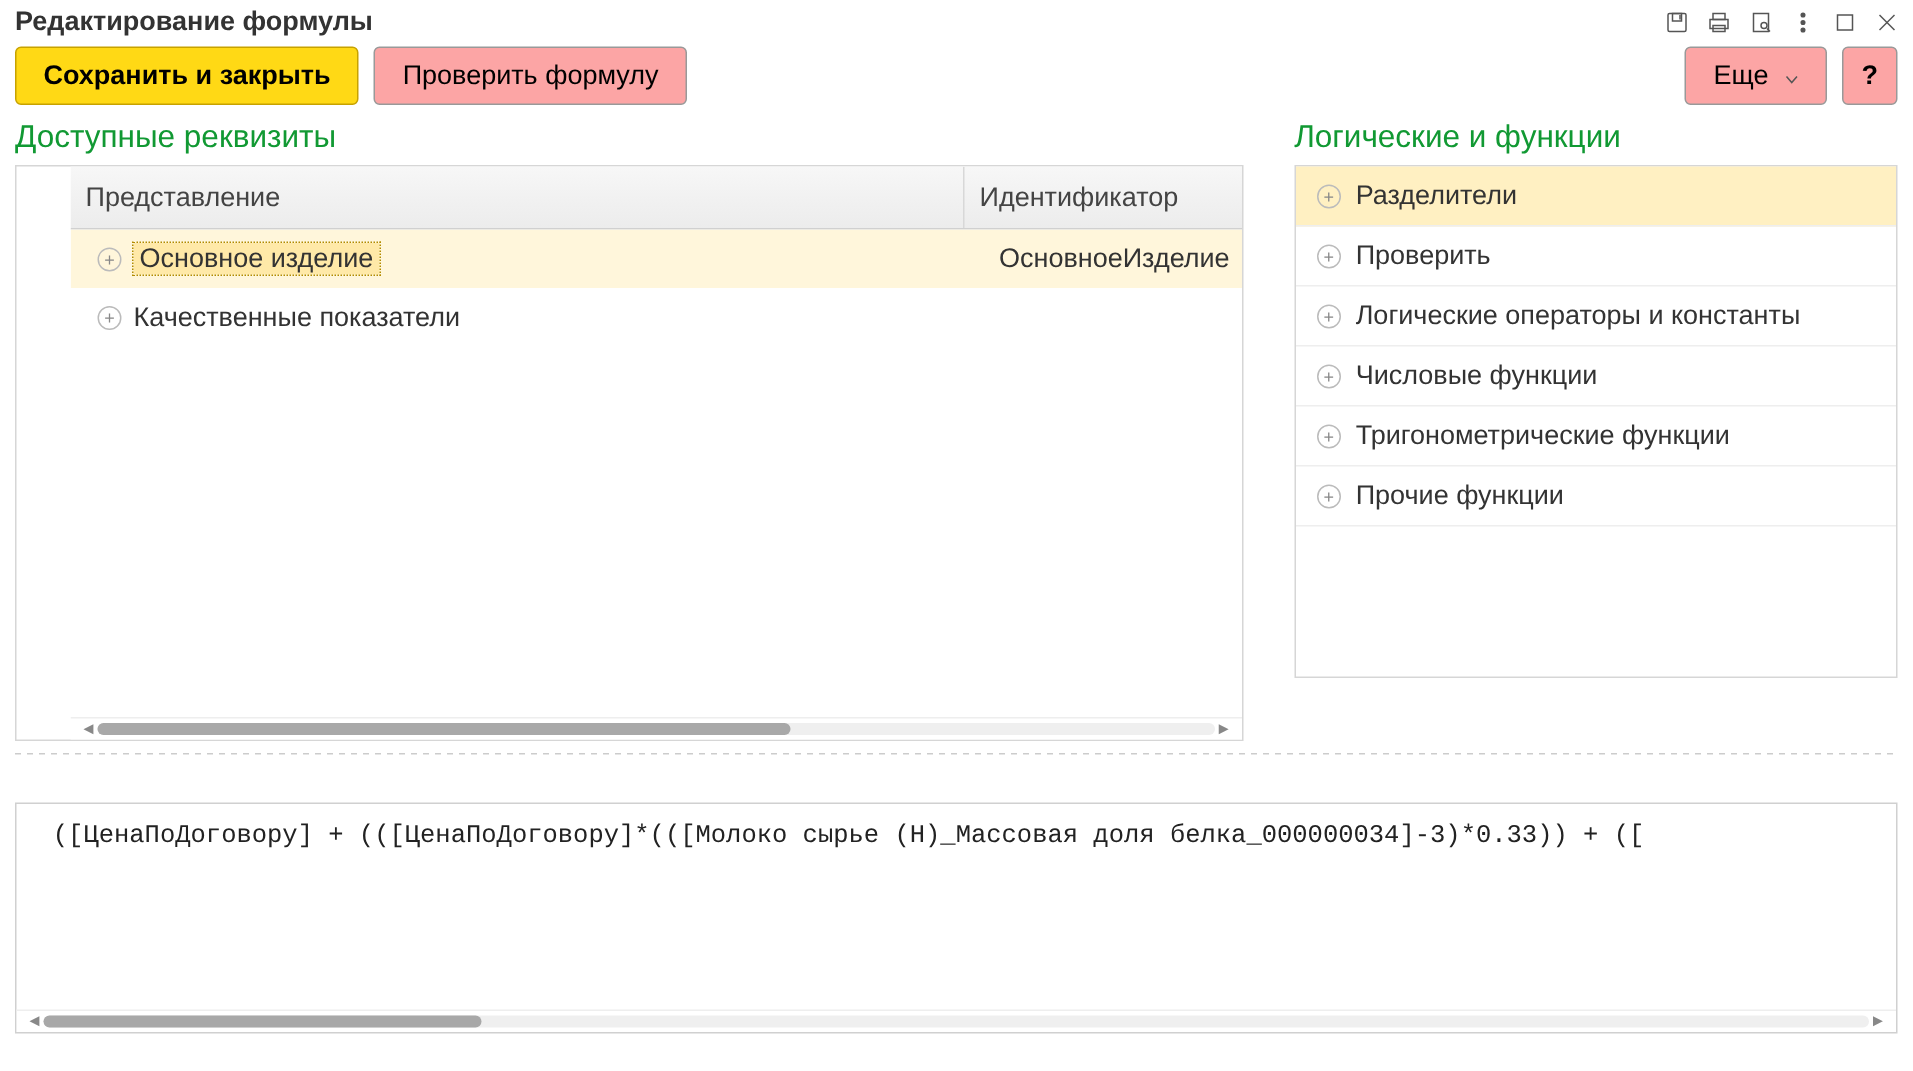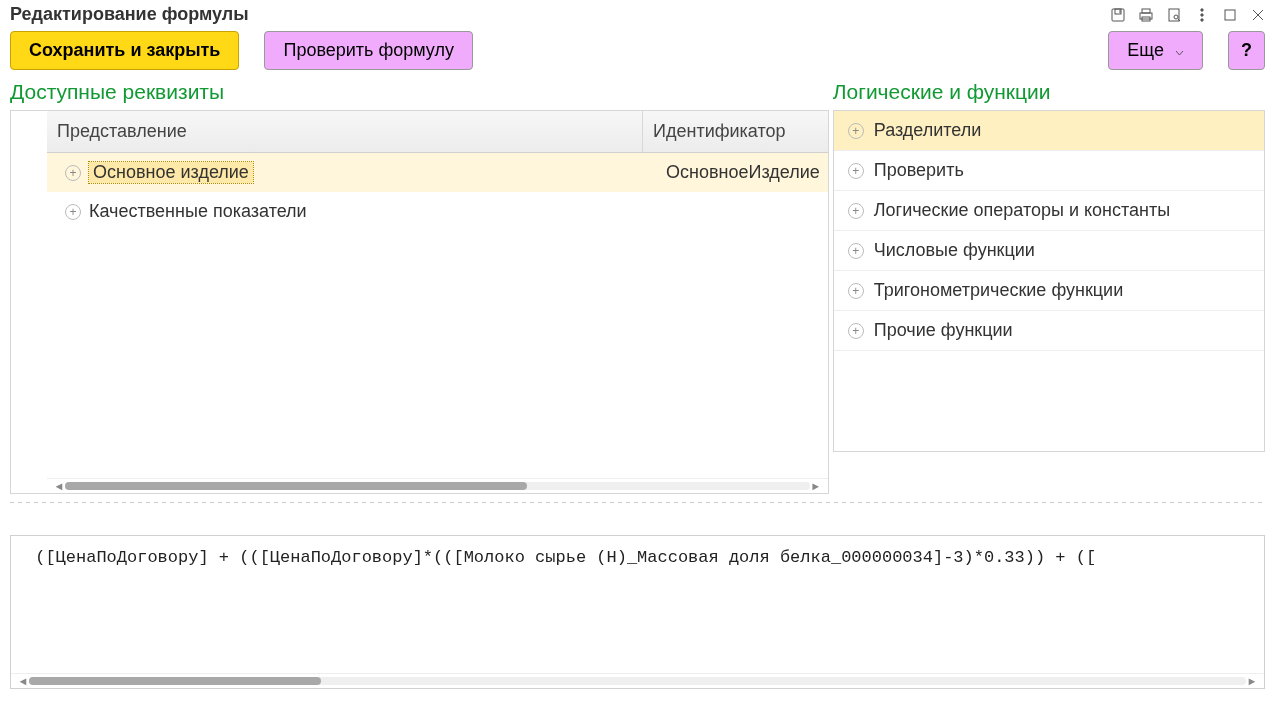--- a/index.html
+++ b/index.html
@@ -39,28 +39,28 @@
     height: 18px;
     cursor: pointer;
   }
   .titlebar-icons svg { stroke: #555; fill: none; }
 
   
   .toolbar {
     display: flex;
     align-items: center;
     padding: 0 10px 4px 10px;
-    gap: 25px;
+    gap: 10px;
   }
   .btn {
     border: 1px solid #999;
     border-radius: 4px;
     padding: 8px 18px;
     font-size: 18px;
-    background: #f0abfc;
+    background: #fca5a5;
     cursor: pointer;
     white-space: nowrap;
   }
   .btn-primary {
     background: #ffd915;
     border-color: #c7a200;
     font-weight: 600;
   }
   .toolbar-spacer { flex: 1; }
   .btn-more .chev {
@@ -68,21 +68,21 @@
     margin-left: 6px;
   }
   .btn-small {
     padding: 8px 12px;
     font-weight: 600;
   }
 
   
   .main {
     display: flex;
-    gap: 4px;
+    gap: 34px;
     padding: 0 10px;
   }
   .section-title {
     color: #119933;
     font-size: 21px;
     font-weight: 400;
     padding: 6px 0 6px 0;
   }
 
   .panel-left {

